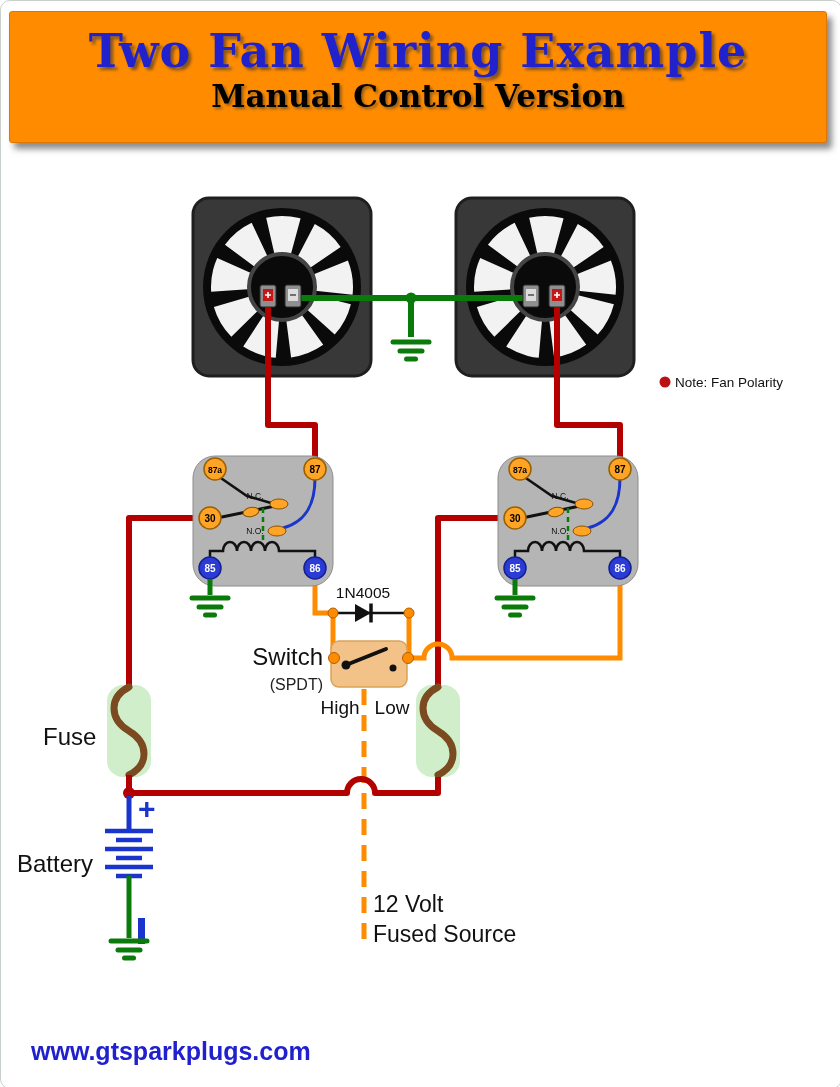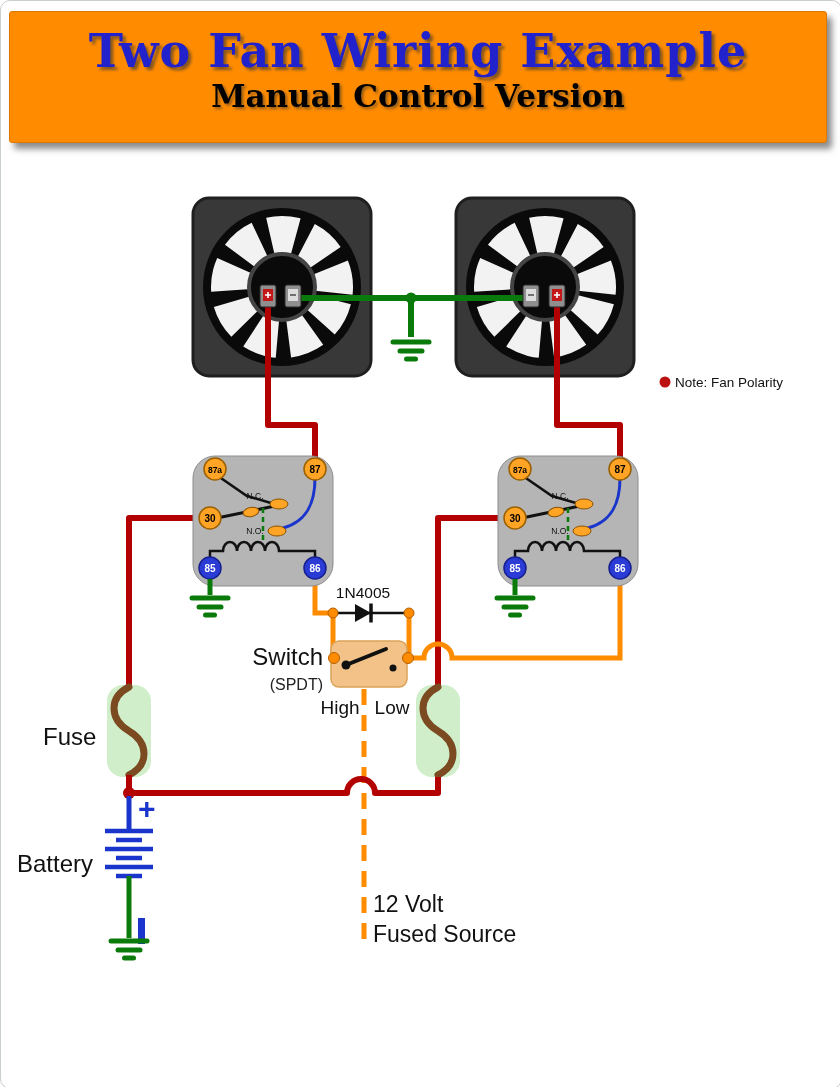--- a/index.html
+++ b/index.html
@@ -177,13 +177,14 @@
       <line x1="115" y1="875" x2="141" y2="875"></line>
     </g>
     <text x="137" y="818" class="plus">+</text>
     <rect x="137" y="917" width="7" height="26" fill="#1a35cc"></rect>
     <text x="16" y="871" class="t24">Battery</text>
     <path d="M128,875 V937" stroke="#0a7a0a" stroke-width="5" fill="none"></path>
     <use href="#groundSym" x="128" y="940"></use>
 
   </svg>
 
+  <div class="footer">www.gtsparkplugs.com</div>
 </div>
 
 </body></html>

